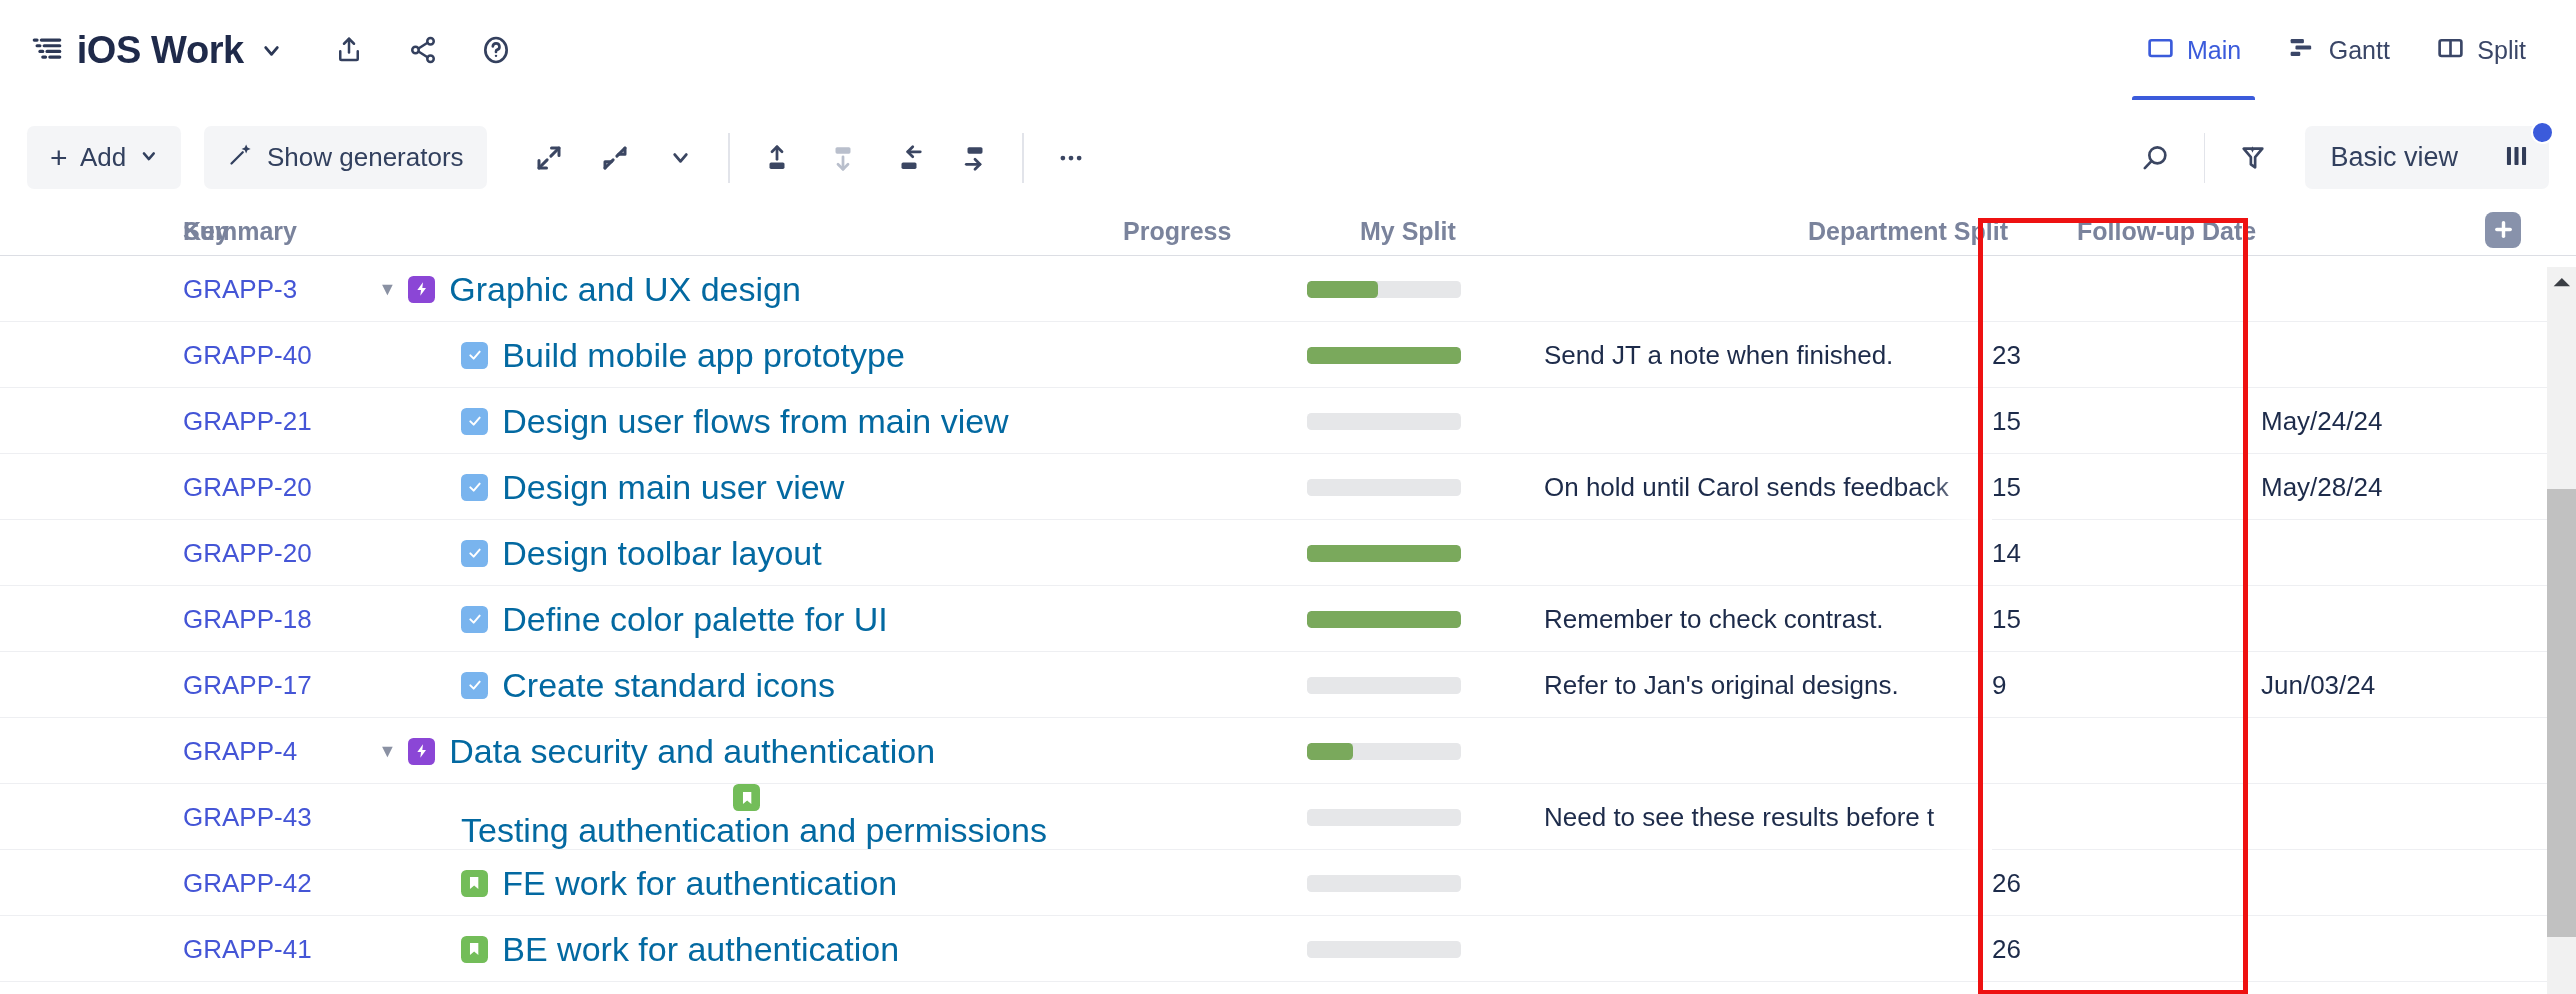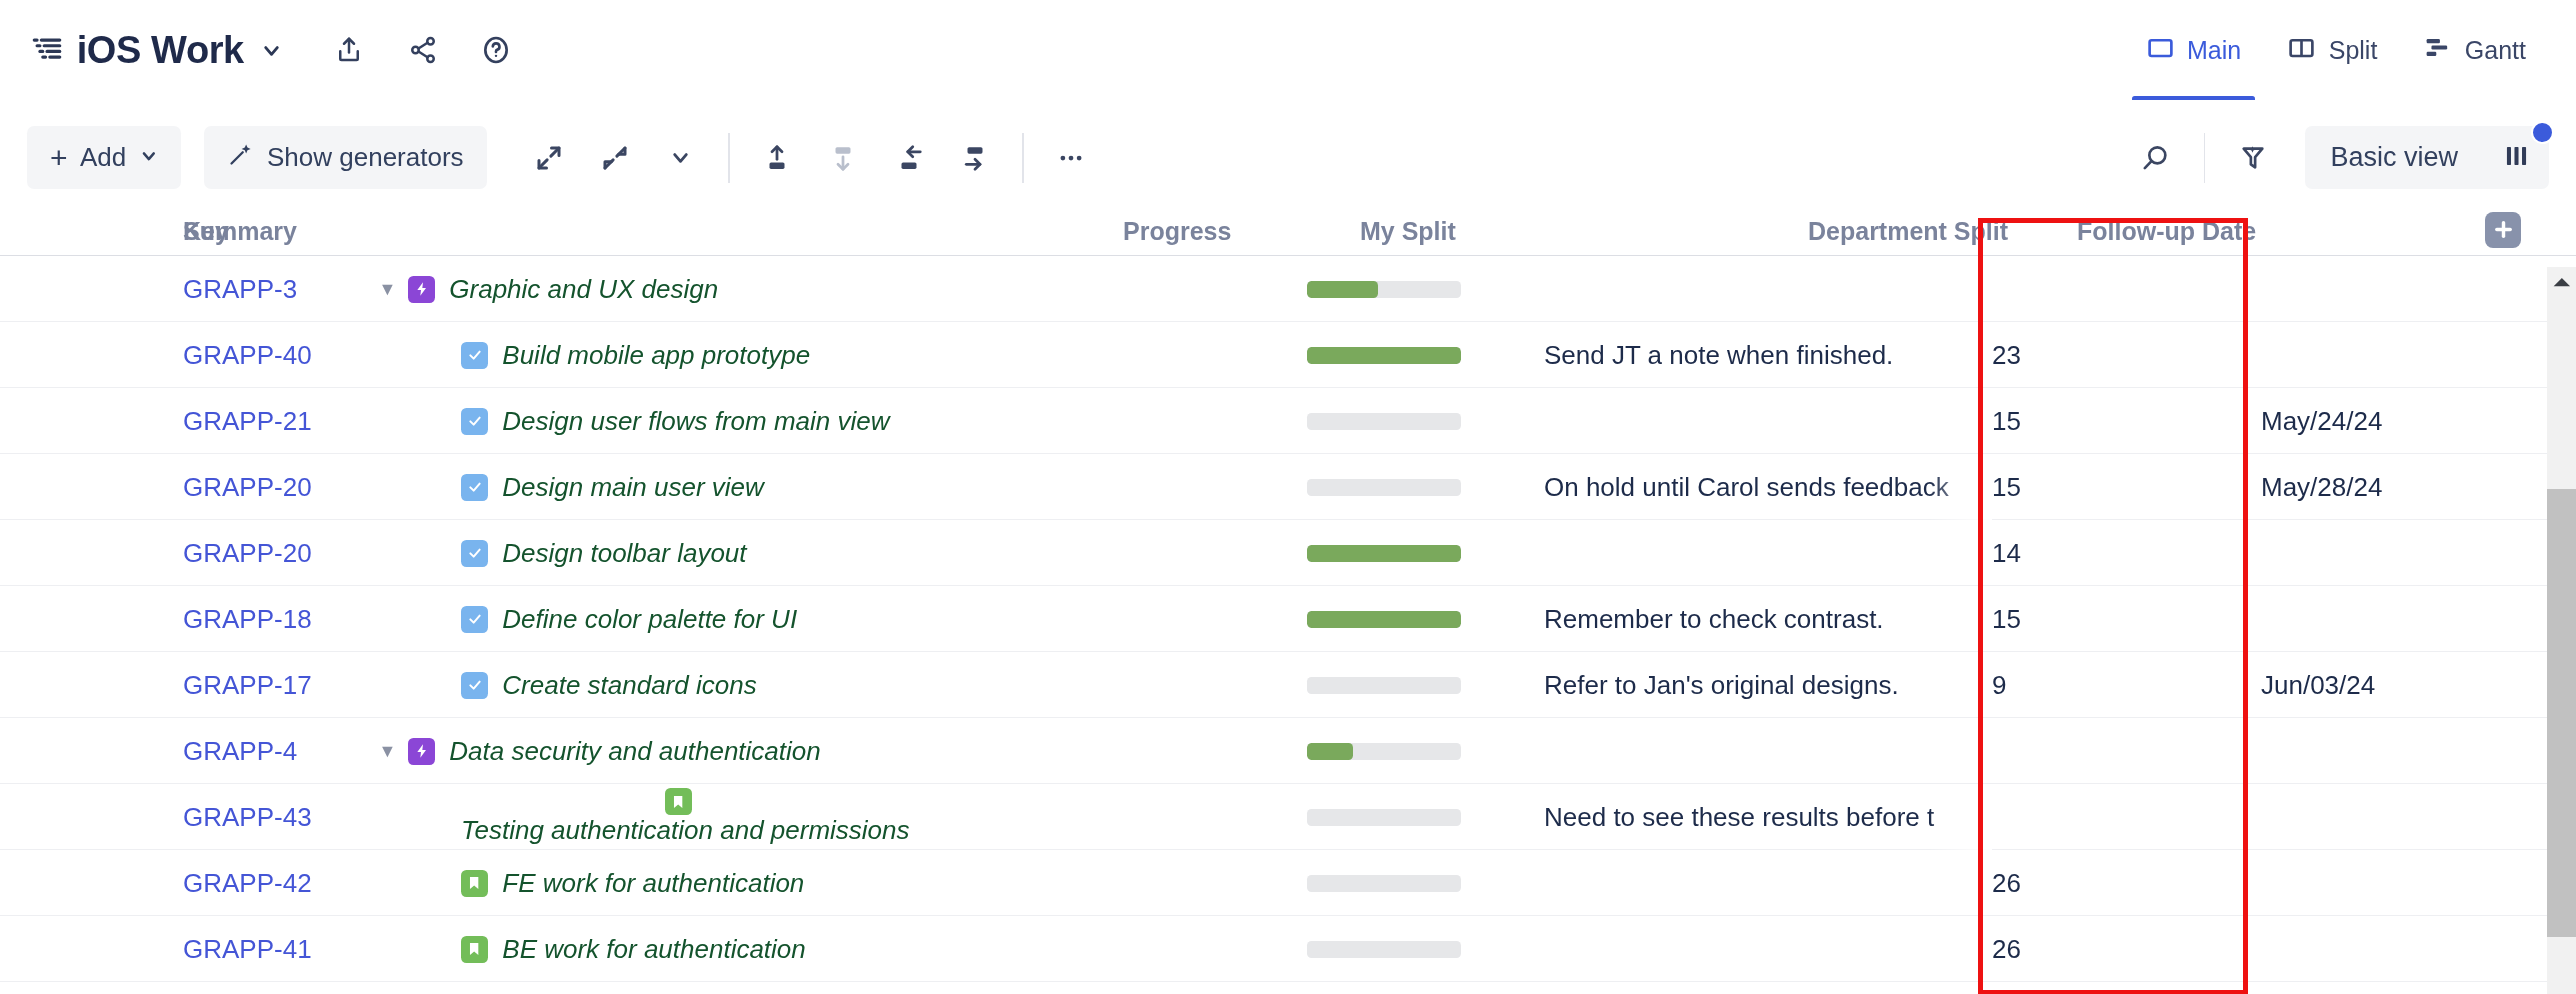--- a/index.html
+++ b/index.html
@@ -117,21 +117,21 @@
   .indent-0 { margin-left: 0px; }
   .indent-1 { margin-left: 53px; }
   .type-ico {
     width: 27px; height: 27px; border-radius: 5.4px; flex: none;
     display: flex; align-items: center; justify-content: center;
     margin-right: 14.3px;
   }
   .ico-epic  { background: #8b46d6; }
   .ico-task  { background: #79b4ee; }
   .ico-story { background: #73bd59; }
-  .sum-text { font-size: 26px; color: #14532d; white-space: nowrap; font-style: italic; }
+  .sum-text { font-size: 34px; color: #0369a1; white-space: nowrap; }
   .c-prog { width: 237px; }
   .pbar {
     width: 154px; height: 17px; border-radius: 4.5px; background: #e6e7e9; overflow: hidden;
   }
   .pfill { height: 100%; background: #7aa95c; border-radius: 4.5px; }
   .c-notes {
     width: 448px; font-size: 26px; color: #1d2b4a; white-space: nowrap;
     overflow: hidden; position: relative;
   }
   .c-notes.trunc::after {
@@ -217,36 +217,36 @@
     <div class="view-tab active">
       <span>
         <svg width="29" height="29" viewBox="0 0 24 24" fill="none" stroke="currentColor" stroke-width="2.2">
             <rect x="3" y="6" width="18" height="13" rx="1.6"></rect>
           </svg>
       </span>
       <span>Main</span>
     </div>
     <div class="view-tab">
       <span>
-        <svg width="29" height="29" viewBox="0 0 24 24" fill="none" stroke="currentColor" stroke-width="2.2">
-            <rect x="3" y="6" width="18" height="13" rx="1.6"></rect>
-            <line x1="12" y1="6" x2="12" y2="19"></line>
-          </svg>
-      </span>
-      <span>Split</span>
-    </div>
-    <div class="view-tab">
-      <span>
         <svg width="29" height="29" viewBox="0 0 24 24" fill="currentColor" stroke="none">
           <rect x="3" y="5" width="11" height="3.4" rx="1"></rect>
           <rect x="7" y="10.3" width="13" height="3.4" rx="1"></rect>
           <rect x="3" y="15.6" width="8" height="3.4" rx="1"></rect>
         </svg>
       </span>
       <span>Gantt</span>
+    </div>
+    <div class="view-tab">
+      <span>
+        <svg width="29" height="29" viewBox="0 0 24 24" fill="none" stroke="currentColor" stroke-width="2.2">
+            <rect x="3" y="6" width="18" height="13" rx="1.6"></rect>
+            <line x1="12" y1="6" x2="12" y2="19"></line>
+          </svg>
+      </span>
+      <span>Split</span>
     </div>
   </div>
 </div>
 
 <div class="toolbar">
   <div class="btn-chip">
     <span class="plus">+</span>
     <span>Add</span>
     <span>
       <svg width="19.7" height="19.7" viewBox="0 0 24 24" fill="none" stroke="currentColor" stroke-width="3" stroke-linecap="round" stroke-linejoin="round">

